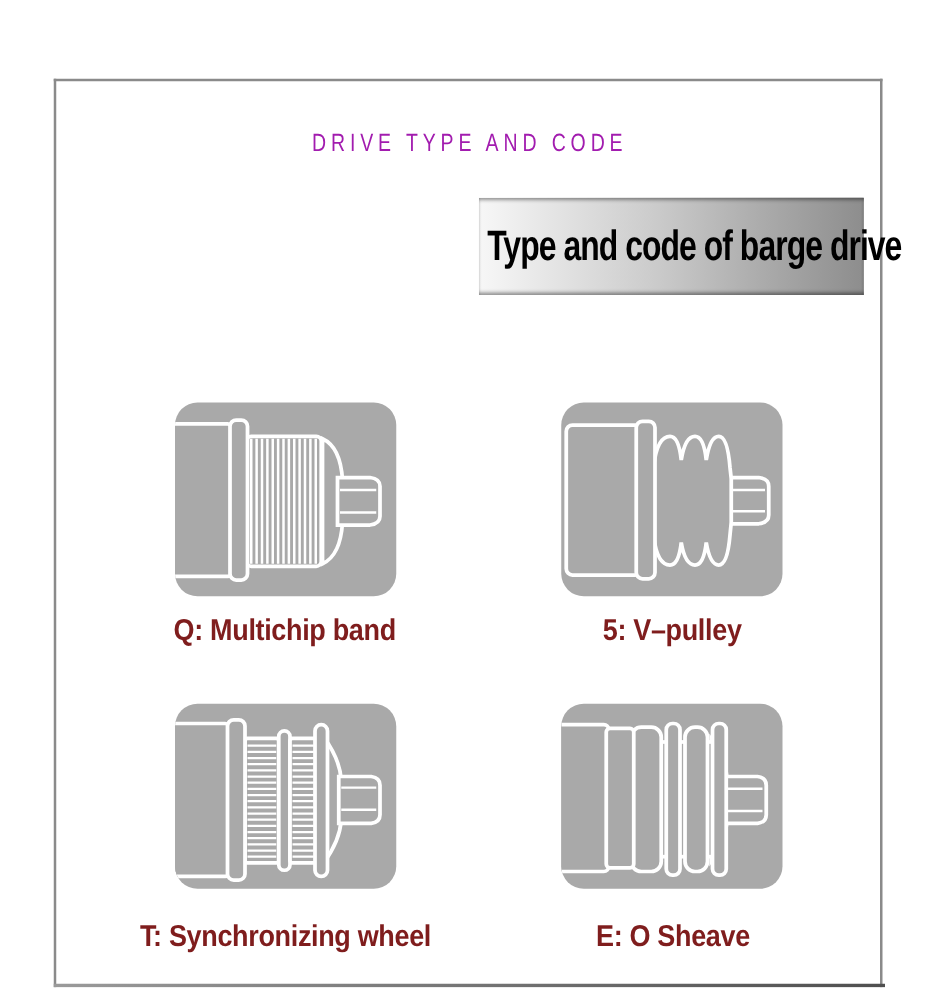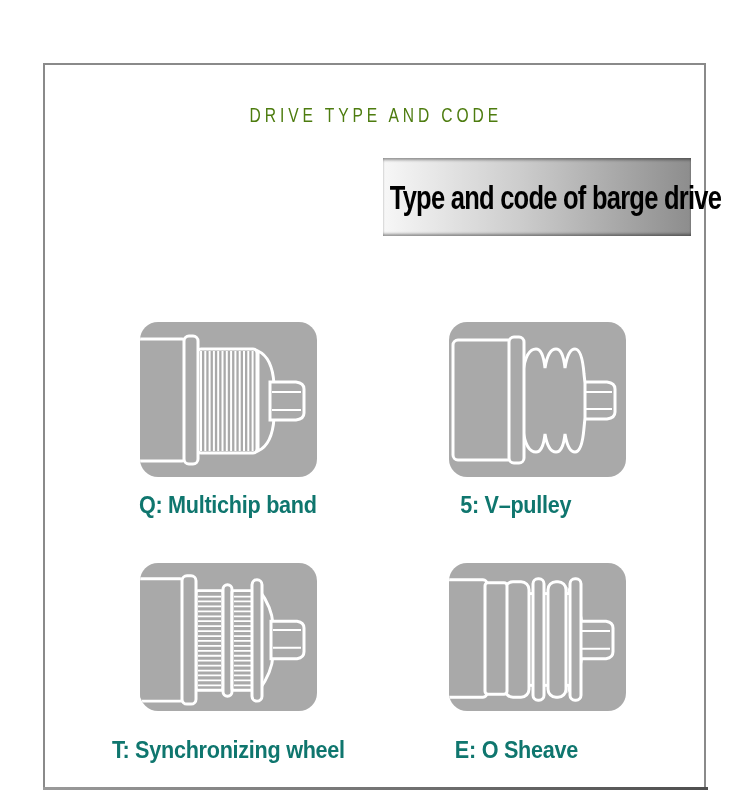--- a/index.html
+++ b/index.html
@@ -6,21 +6,21 @@
   #page{
     position:relative;width:750px;height:790px;overflow:hidden;
     background:#fff;font-family:"Liberation Sans",sans-serif;
   }
   .frame{
     position:absolute;left:43px;top:63px;width:663px;height:727px;
     border:2px solid #8a8a8a;border-bottom:none;box-sizing:border-box;
   }
   .section-title{
     position:absolute;left:43px;top:104px;width:665px;
-    text-align:center;font-size:20px;color:#4d7c0f;
+    text-align:center;font-size:20px;color:#a21caf;
     letter-spacing:5px;white-space:nowrap;
   }
   .section-title span{display:inline-block;transform:scaleX(.78);transform-origin:center;}
   .banner{
     position:absolute;left:383px;top:158px;width:308px;height:78px;
     background:linear-gradient(90deg,#f7f7f7 0%,#cccccc 45%,#8d8d8d 100%);
     box-shadow:inset 0 3px 3px -1px rgba(0,0,0,.40), inset 0 -3px 3px -1px rgba(0,0,0,.40);
     z-index:3;display:flex;align-items:center;
   }
   .banner-text{
@@ -31,25 +31,25 @@
   .card{
     position:absolute;width:177px;background:#a9a9a9;border-radius:18px;overflow:hidden;
   }
   .card svg{display:block;width:100%;height:100%;}
   .card.r1{top:322px;height:155px;}
   .card.r2{top:563px;height:148px;}
   .card.c1{left:140px;}
   .card.c2{left:449px;}
   .card-label{
     position:absolute;width:320px;text-align:center;
-    font-weight:bold;font-size:24px;color:#0f766e;white-space:nowrap;
+    font-weight:bold;font-size:24px;color:#7f1d1d;white-space:nowrap;
   }
   .card-label span{display:inline-block;transform:scaleX(.9);transform-origin:center;letter-spacing:-0.3px;}
   .lab-l{left:68px;}
-  .lab-r{left:356px;}
+  .lab-r{left:378px;}
   .lab-row1{top:491px;}
   .lab-row2{top:736px;}
   .divider{
     position:absolute;left:43px;top:787px;width:665px;height:3px;
     background:linear-gradient(90deg,#9a9a9a,#4f4f4f);
   }
 </style>
 </head>
 <body>
 

